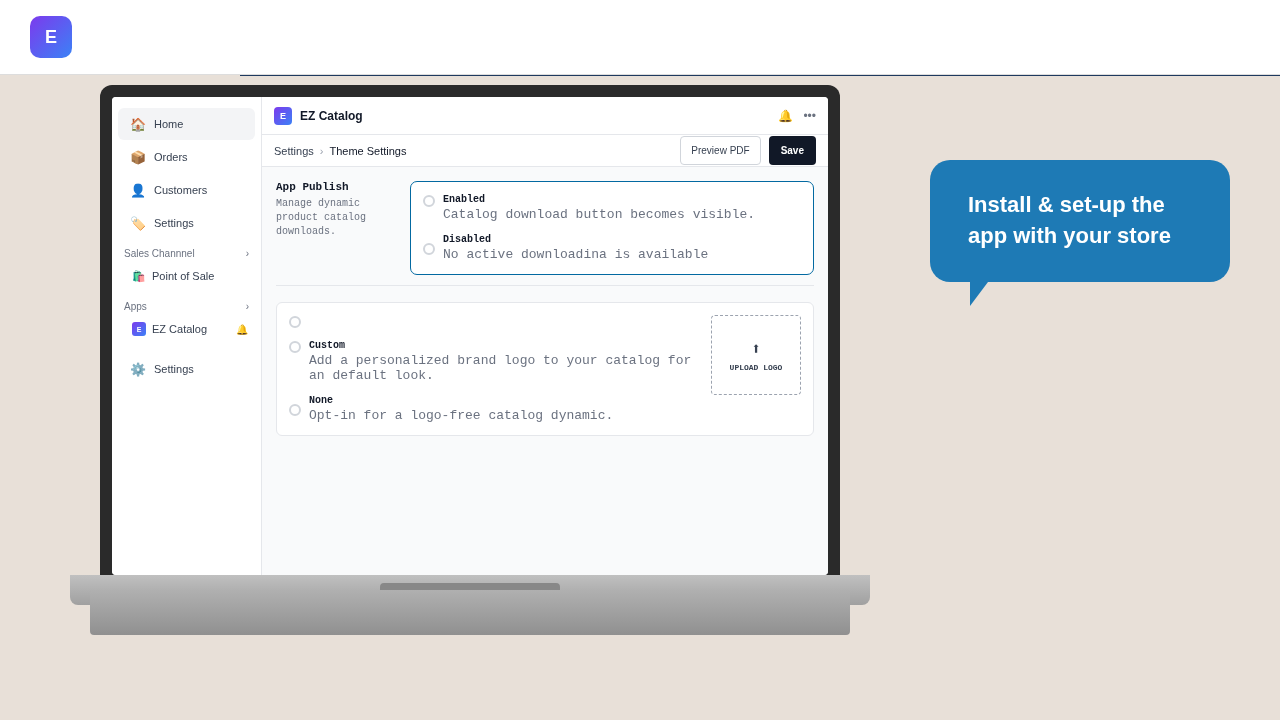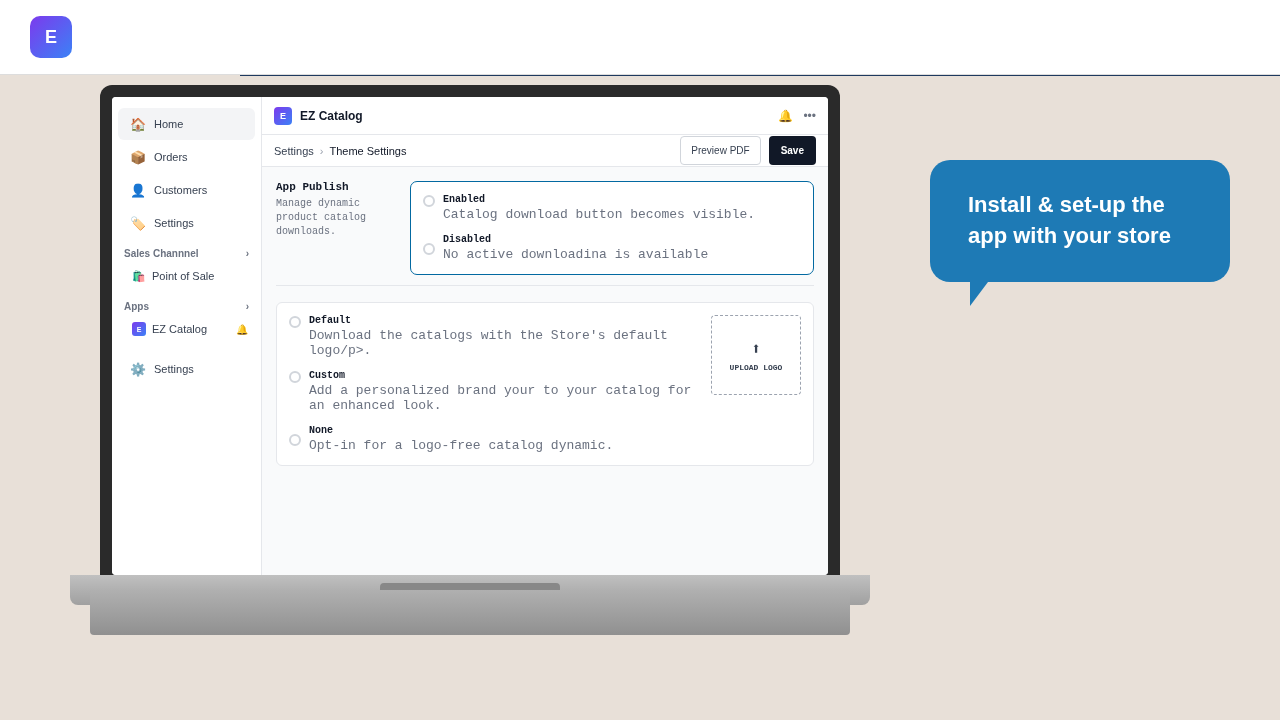--- a/index.html
+++ b/index.html
@@ -147,21 +147,21 @@
       width: 16px;
       height: 16px;
       flex-shrink: 0;
       display: flex;
       align-items: center;
       justify-content: center;
       font-size: 13px;
     }
     .sidebar-section-label {
       font-size: 10px;
-      font-weight: 700;
+      font-weight: 400;
       color: #6b7280;
       padding: 8px 12px 4px 12px;
       display: flex;
       align-items: center;
       justify-content: space-between;
     }
     .sidebar-section-label .chevron {
       font-size: 10px;
     }
     .sidebar-sub-item {
@@ -541,30 +541,26 @@
               </div>
             </div>
 
             <div class="section-divider"></div>
 
             <div class="section-row">
               <div class="logo-section-card">
                 <div class="logo-options">
                   <div class="radio-option">
                     <div class="radio-circle"></div>
-                    <div>
-                      <div class="radio-label">Default</div>
-                      <div class="radio-desc">Download the catalogs with the Store's default logo/p&gt;.</div>
-                    </div>
                   </div>
                   <div class="radio-option">
                     <div class="radio-circle"></div>
                     <div>
                       <div class="radio-label">Custom</div>
-                      <div class="radio-desc">Add a personalized brand your to your catalog for an enhanced look.</div>
+                      <div class="radio-desc">Add a personalized brand logo to your catalog for an default look.</div>
                     </div>
                   </div>
                   <div class="radio-option">
                     <div class="radio-circle"></div>
                     <div>
                       <div class="radio-label">None</div>
                       <div class="radio-desc">Opt-in for a logo-free catalog dynamic.</div>
                     </div>
                   </div>
                 </div>

